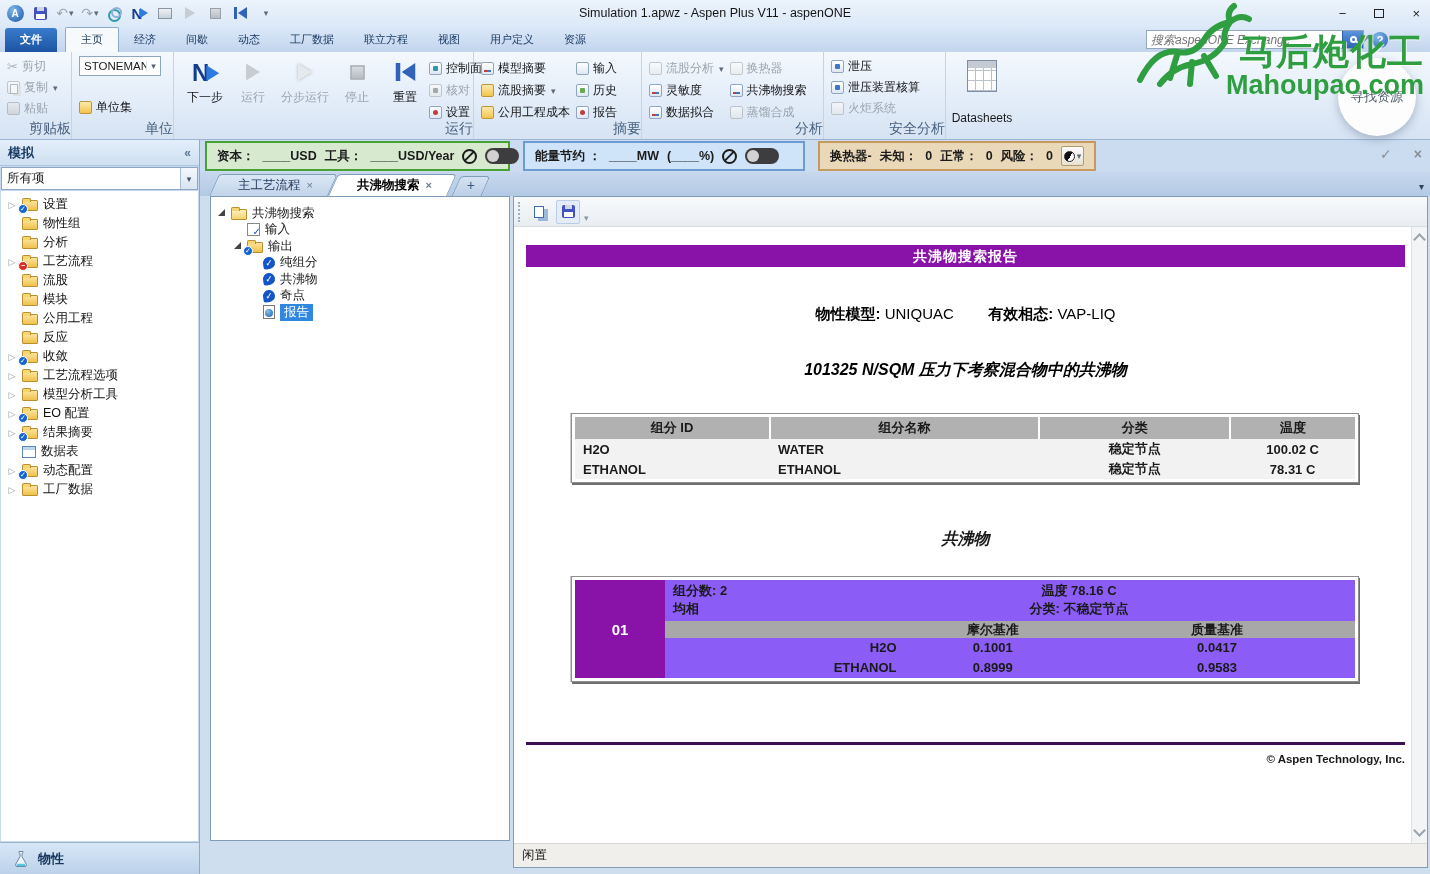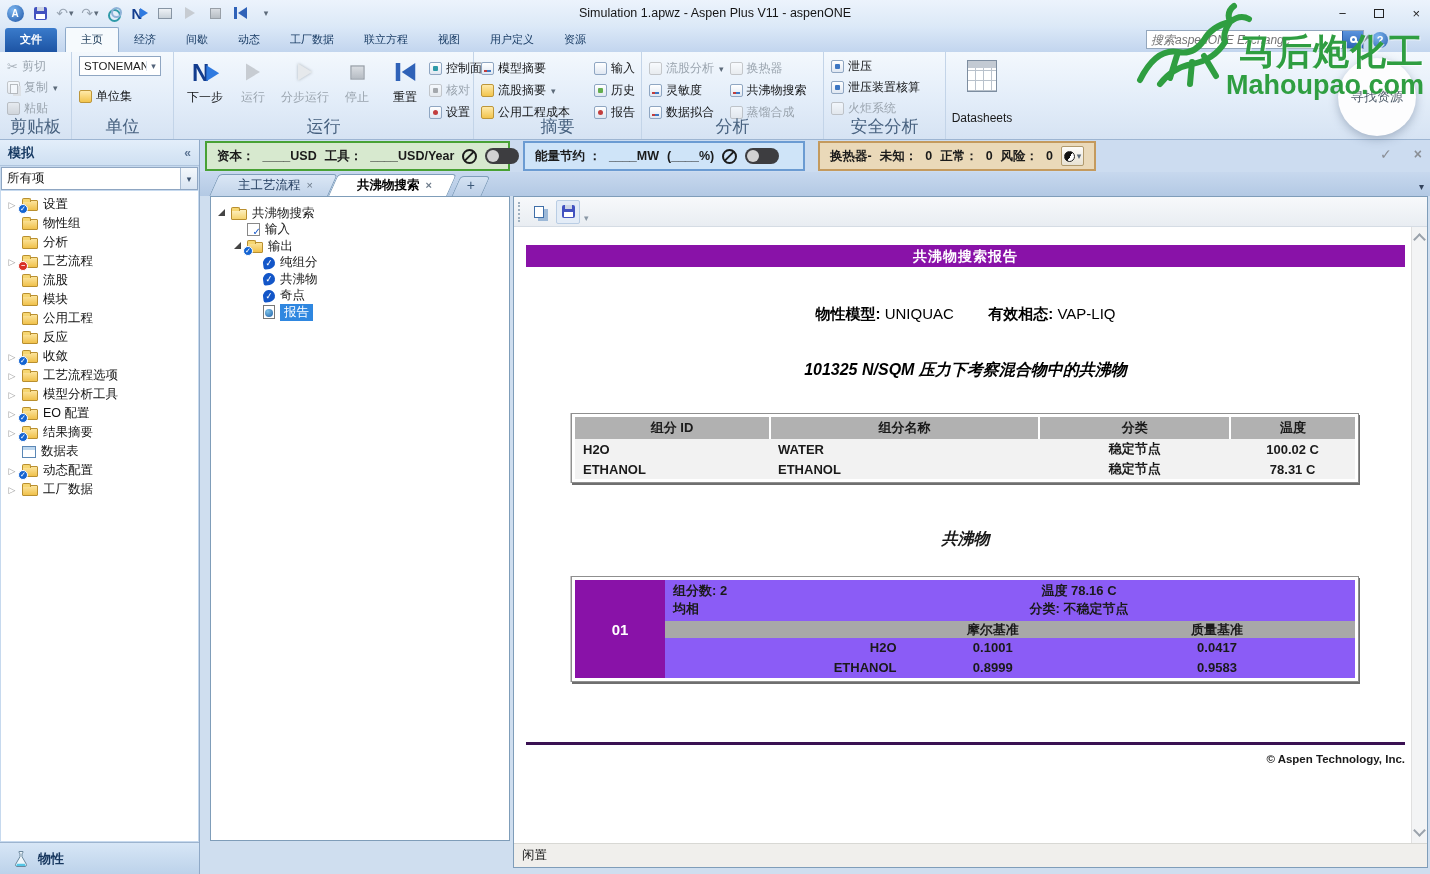--- a/index.html
+++ b/index.html
@@ -51,38 +51,38 @@
 .searchbox input{flex:1;border:none;outline:none;font-style:italic;font-size:12px;color:#5a6570;padding:0 4px;background:transparent;font-family:inherit}
 .searchbtn{width:21px;height:17px;background:linear-gradient(#5a93dd,#2d64b4);border-left:1px solid #2c5ea8;display:flex;align-items:center;justify-content:center}
 .mag{width:7px;height:7px;border:2px solid #fff;border-radius:50%;position:relative}
 .mag::after{content:'';position:absolute;width:4px;height:2px;background:#fff;transform:rotate(45deg);right:-4px;bottom:-2px}
 .chev-up{width:8px;height:8px;border-left:2px solid #7c8a99;border-top:2px solid #7c8a99;transform:rotate(45deg);margin-top:3px}
 .helpic{width:16px;height:16px;border-radius:50%;background:radial-gradient(circle at 35% 30%,#7db7f0,#2a5fae);color:#fff;font-weight:bold;font-size:11px;display:flex;align-items:center;justify-content:center}
 
 
 .ribbon{position:absolute;top:52px;left:0;width:100%;height:88px;background:linear-gradient(#f3f8fd,#e3edf9 55%,#d6e3f3);border-bottom:1px solid #9db5d2;display:flex}
 .rgroup{position:relative;border-right:1px solid #c3d4e8;padding:4px 5px 16px 7px;flex:none}
-.glabel{position:absolute;bottom:1px;left:0;right:0;text-align:center;font-size:17px;color:#47617f}
+.glabel{position:absolute;bottom:1px;left:0;right:0;text-align:right;font-size:14px;color:#47617f}
 .rbtn{display:flex;align-items:center;gap:4px;height:21px;font-size:12px;color:#141517;white-space:nowrap}
 .rbtn.dis{color:#9aa4ae}
 .rbtn.dis .mi{filter:grayscale(1);opacity:.55}
 .dd{color:#5c6a79;font-size:9px;margin-left:1px}
 .bigbtn{display:flex;flex-direction:column;align-items:center;width:48px;padding-top:3px;gap:4px;font-size:12px;color:#141517;flex:none}
 .bigbtn.dis{color:#9aa4ae}
 .bigbtn .icw{height:26px;display:flex;align-items:center;justify-content:center}
 .mi{width:13px;height:13px;border-radius:2px;background:linear-gradient(#ffffff,#dfe7f2);border:1px solid #8fa6c2;position:relative;flex:none}
 .mi.yellow{background:linear-gradient(#ffeaa9,#f2c44d);border-color:#bd963a}
 .mi.green::after{content:'';position:absolute;inset:3px;background:#63ad4e;border-radius:1px}
 .mi.blue::after{content:'';position:absolute;inset:3px;background:#3d76c2;border-radius:1px}
 .mi.red::after{content:'';position:absolute;inset:3px;background:#c23d3d;border-radius:50%}
 .mi.teal::after{content:'';position:absolute;inset:3px;background:#2e9aa8;border-radius:1px}
 .mi.chart::after{content:'';position:absolute;left:2px;right:2px;bottom:2px;height:2px;background:linear-gradient(90deg,#c23d3d 40%,#3d76c2 40%)}
 .mi.pages::after{content:'';position:absolute;left:2px;top:2px;width:6px;height:8px;background:#fff;border:1px solid #7d91ab;box-shadow:3px 2px 0 #cdd8e6}
 .cutg{color:#a9b2bb;font-size:13px}
-.combo{display:flex;align-items:center;width:82px;height:20px;background:#fff;border:1px solid #8fa6c2;margin-bottom:10px}
+.combo{display:flex;align-items:center;width:82px;height:20px;background:#fff;border:1px solid #8fa6c2;margin-bottom:21px}
 .combo .cval{flex:1;padding-left:4px;font-size:11.5px;overflow:hidden;white-space:nowrap}
 .combo .cdd{width:14px;text-align:center;color:#53637a;font-size:9px;border-left:1px solid #d7dfe9}
 .minicol{display:flex;flex-direction:column;justify-content:flex-start;gap:1px;padding-top:2px}
 .ds-btn{display:flex;flex-direction:column;align-items:center;gap:19px;padding-top:4px;width:58px;font-size:12px}
 .ds-icon{width:30px;height:32px;background:#fff;border:1px solid #7d8da0;box-shadow:inset 0 7px 0 #c3cad3;background-image:repeating-linear-gradient(to bottom,transparent 0 9px,#b9c2cc 9px 10px),repeating-linear-gradient(to right,transparent 0 7px,#b9c2cc 7px 8px)}
 
 
 .statusstrip{position:absolute;left:200px;top:140px;width:1230px;height:32px;background:#ccdcf0;display:flex;align-items:center;gap:13px;padding-left:5px}
 .sbox{height:30px;display:flex;align-items:center;gap:8px;padding:0 10px;font-size:12.5px;font-weight:bold;color:#1b1b1b;white-space:nowrap}
 .sbox.green{background:#d7e9cf;border:2px solid #48a135;width:305px}
@@ -344,21 +344,21 @@
             <span>核对</span>
           </div>
         <div class="rbtn">
             <span class="mi red"></span>
             <span>设置</span>
           </div>
       </div>
       <div class="glabel">运行</div>
     </div>
 
-    <div class="rgroup" style="width:168px;display:flex;gap:24px">
+    <div class="rgroup" style="width:168px;display:flex;gap:6px">
       <div class="minicol">
         <div class="rbtn">
             <span class="mi chart"></span>
             <span>模型摘要</span>
           </div>
         <div class="rbtn">
             <span class="mi yellow"></span>
             <span>流股摘要</span>
             <span class="dd">▾</span>
           </div>

